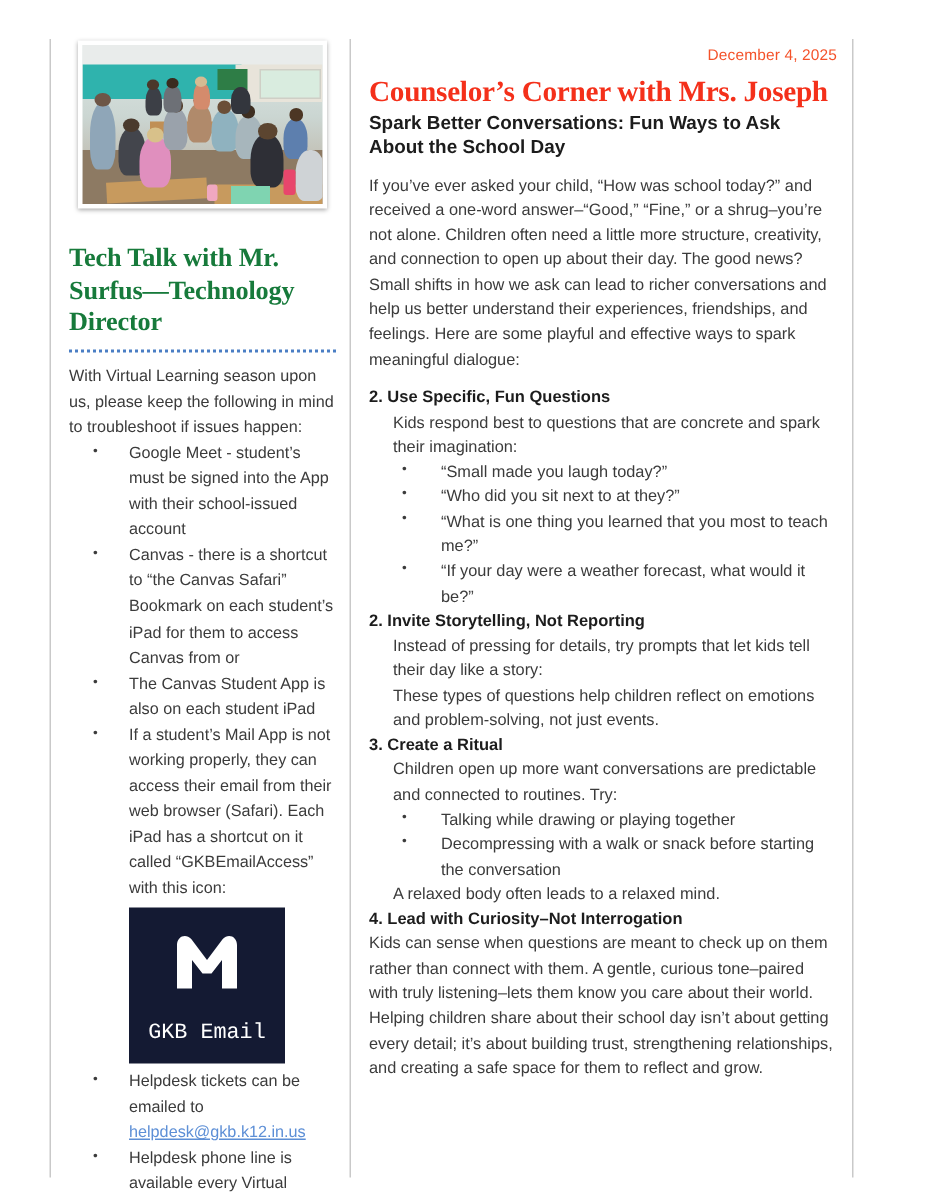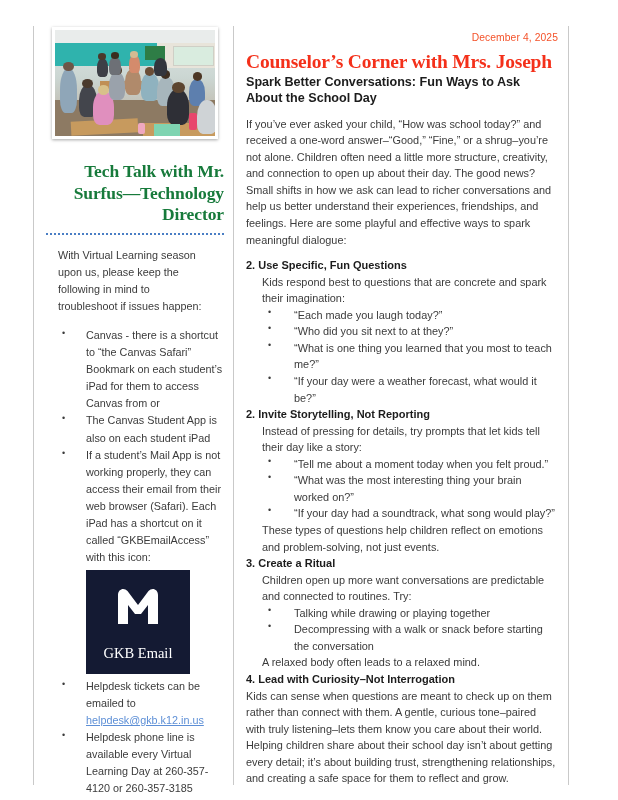--- a/index.html
+++ b/index.html
@@ -97,33 +97,32 @@
   }
 
   .lc-heading {
     color: #177a3b;
     font-family: "Liberation Serif", serif;
     font-weight: bold;
     font-size: 17.5px;
     line-height: 1.24;
     margin: 22px 0 0 0;
     letter-spacing: -0.1px;
-    text-align: right;
   }
   .dotted-div {
     margin: 7px 0 8px 0;
     height: 0;
     border-top: 2px dotted #4a7ec4;
     width: 100%;
   }
   .lc-body {
     font-size: 10.8px;
     line-height: 1.58;
     color: #3b3b3b;
-    margin: 12px;
+    margin: 0;
   }
   ul.lc-list {
     list-style: none;
     margin: 0;
     padding: 0;
   }
   ul.lc-list > li {
     position: relative;
     padding-left: 40px;
     font-size: 10.8px;
@@ -161,21 +160,21 @@
     height: 40px;
   }
   .app-icon .icon-label {
     position: absolute;
     left: 0;
     right: 0;
     bottom: 12px;
     text-align: center;
     color: #ffffff;
     font-size: 14.5px;
-    font-family: Liberation Serif, serif;
+    font-family: Liberation Mono, monospace;
   }
 
   
   .col-right {
     position: absolute;
     left: 246px;
     top: 32px;
     width: 312px;
   }
   .issue-date {
@@ -292,20 +291,21 @@
       </div>
     </div>
 
     <h2 class="lc-heading">Tech Talk with Mr. Surfus—Technology Director</h2>
 
     <div class="dotted-div"></div>
 
     <p class="lc-body">With Virtual Learning season upon us, please keep the following in mind to troubleshoot if issues happen:</p>
 
     <ul class="lc-list">
+      <li>Google Meet - student’s must be signed into the App with their school-issued account</li>
       <li>Canvas - there is a shortcut to “the Canvas Safari” Bookmark on each student’s iPad for them to access Canvas from or</li>
       <li>The Canvas Student App is also on each student iPad</li>
       <li>If a student’s Mail App is not working properly, they can access their email from their web browser (Safari). Each iPad has a shortcut on it called “GKBEmailAccess” with this icon:</li>
     </ul>
 
     <div class="app-icon">
       <svg class="m-logo" viewBox="0 0 48 40">
         <path d="M4 38 L4 9 C4 3 10 1 13.5 5 L24 19 L34.5 5 C38 1 44 3 44 9 L44 38 L34 38 L34 19 L27 28 L21 28 L14 19 L14 38 Z" fill="#ffffff"></path>
       </svg>
       <div class="icon-label">GKB Email</div>
@@ -323,33 +323,28 @@
     <div class="issue-date">December 4, 2025</div>
 
     <h1 class="rc-title">Counselor’s Corner with Mrs. Joseph</h1>
     <h2 class="rc-subtitle">Spark Better Conversations: Fun Ways to Ask About the School Day</h2>
 
     <p class="rc-p">If you’ve ever asked your child, “How was school today?” and received a one-word answer–“Good,” “Fine,” or a shrug–you’re not alone. Children often need a little more structure, creativity, and connection to open up about their day. The good news? Small shifts in how we ask can lead to richer conversations and help us better understand their experiences, friendships, and feelings. Here are some playful and effective ways to spark meaningful dialogue:</p>
 
     <h3 class="rc-h">2. Use Specific, Fun Questions</h3>
     <p class="rc-p tight">Kids respond best to questions that are concrete and spark their imagination:</p>
     <ul class="rc-list">
-      <li>“Each made you laugh today?”</li>
+      <li>“Small made you laugh today?”</li>
       <li>“Who did you sit next to at they?”</li>
       <li>“What is one thing you learned that you most to teach me?”</li>
       <li>“If your day were a weather forecast, what would it be?”</li>
     </ul>
 
     <h3 class="rc-h">2. Invite Storytelling, Not Reporting</h3>
     <p class="rc-p tight">Instead of pressing for details, try prompts that let kids tell their day like a story:</p>
-    <ul class="rc-list">
-      <li>“Tell me about a moment today when you felt proud.”</li>
-      <li>“What was the most interesting thing your brain worked on?”</li>
-      <li>“If your day had a soundtrack, what song would play?”</li>
-    </ul>
     <p class="rc-p tight">These types of questions help children reflect on emotions and problem-solving, not just events.</p>
 
     <h3 class="rc-h">3. Create a Ritual</h3>
     <p class="rc-p tight">Children open up more want conversations are predictable and connected to routines. Try:</p>
     <ul class="rc-list">
       <li>Talking while drawing or playing together</li>
       <li>Decompressing with a walk or snack before starting the conversation</li>
     </ul>
     <p class="rc-p tight">A relaxed body often leads to a relaxed mind.</p>
 

